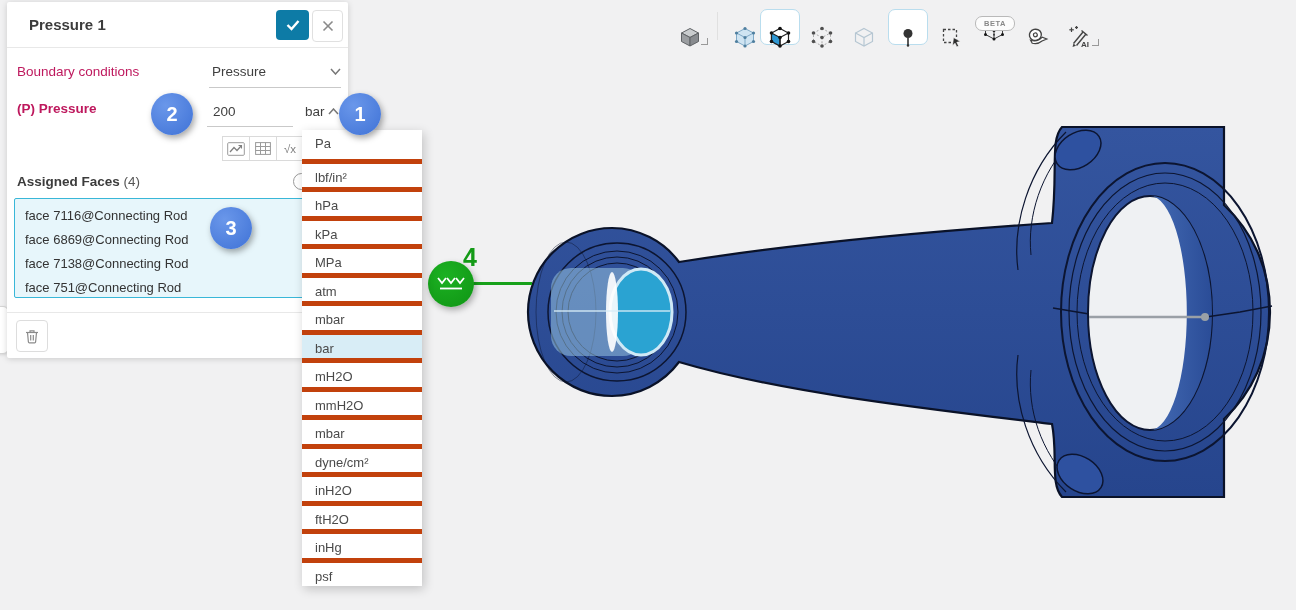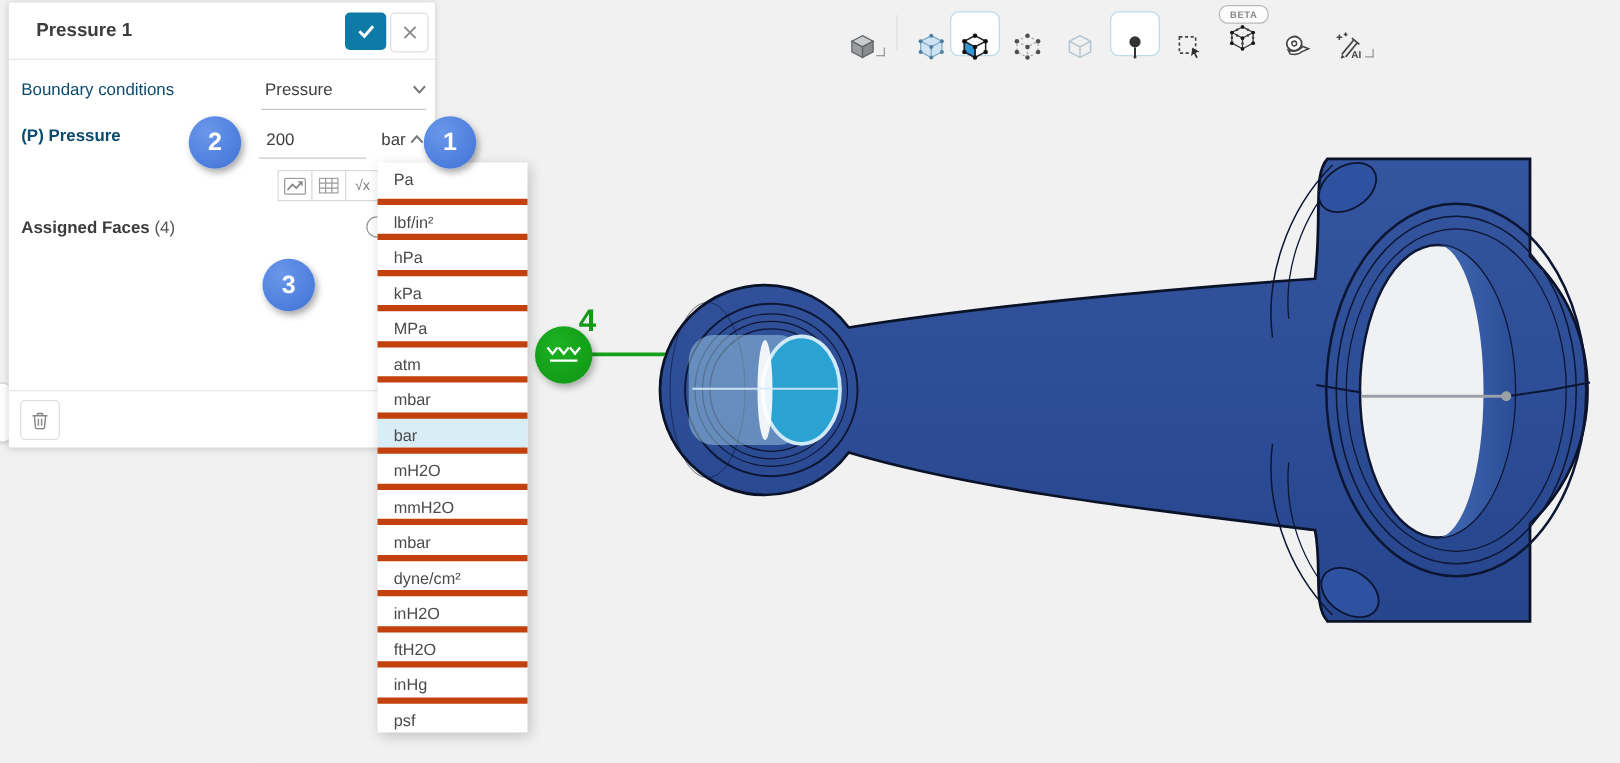--- a/index.html
+++ b/index.html
@@ -8,21 +8,21 @@
   .abs{position:absolute;}
 
   
   .panel{left:7px;top:2px;width:341px;height:356px;background:#fff;z-index:10;
          box-shadow:0 1px 6px rgba(0,0,0,.16);border-radius:2px;}
   .panel-title{left:29px;top:16px;font-size:15px;font-weight:bold;color:#3c3c3c;z-index:11;}
   .btn{display:flex;align-items:center;justify-content:center;border-radius:4px;cursor:pointer;}
   .btn-check{left:276px;top:10px;width:33px;height:30px;background:#0d7ba6;z-index:11;}
   .btn-x{left:312px;top:10px;width:29px;height:30px;background:#fff;border:1px solid #e0e0e0;z-index:11;}
   .hline{background:#e8e8e8;height:1px;z-index:11;}
-  .lbl{font-size:13.5px;color:#0c4a6e;z-index:11;}
+  .lbl{font-size:13.5px;color:#be185d;z-index:11;}
   .val{font-size:13.5px;color:#3f3f3f;z-index:11;}
   .underline{height:1px;background:#c9c9c9;z-index:11;}
   .mini-group{left:223px;top:136px;display:flex;z-index:11;}
   .mini-cell{width:26px;height:23px;border:1px solid #dadada;margin-left:-1px;background:#fff;
              display:flex;align-items:center;justify-content:center;font-size:11.5px;color:#808080;}
   .af-label{left:17px;top:174px;font-size:13.5px;color:#3c3c3c;z-index:11;}
   .af-label b{font-weight:bold;}
   .af-count{font-weight:normal;color:#555;}
   .partial-circle{left:293px;top:173px;width:15px;height:15px;border:1.5px solid #9a9a9a;
                   border-radius:50%;z-index:12;background:transparent;}
@@ -54,21 +54,21 @@
   .green-num{left:463px;top:243px;font-size:25px;font-weight:bold;color:#149a17;z-index:7;}
   .green-line{left:472px;top:282px;width:60px;height:2.5px;background:#17a11a;z-index:5;}
 
   
   .tb-btn{width:34px;height:34px;top:20px;display:flex;align-items:center;justify-content:center;
           z-index:6;cursor:pointer;}
   .tb-box{width:40px;height:36px;top:9px;background:#fff;border:1.5px solid #b9ddee;border-radius:7px;
           z-index:5;box-sizing:border-box;}
   .tb-sep{left:717px;top:12px;width:1px;height:28px;background:#e0e0e0;z-index:5;}
   .corner-brk{width:6px;height:6px;border-right:1.5px solid #999;border-bottom:1.5px solid #999;z-index:7;}
-  .beta-pill{left:975px;top:4px;width:38px;height:13px;border:1px solid #b9b9b9;border-radius:7px;
+  .beta-pill{left:975px;top:16px;width:38px;height:13px;border:1px solid #b9b9b9;border-radius:7px;
              background:#fcfcfc;font-size:7.5px;font-weight:bold;color:#888;letter-spacing:.5px;
              display:flex;align-items:center;justify-content:center;z-index:7;}
 
   svg{display:block;}
   .viewport-svg{left:0;top:0;z-index:1;}
 </style>
 </head>
 <body>
 
 <div class="stage">
@@ -338,20 +338,26 @@
     </div>
     <div class="mini-cell">√x</div>
   </div>
 
   <div class="abs af-label">
     <b>Assigned Faces</b>
     <span class="af-count">(4)</span>
   </div>
   <div class="abs partial-circle"></div>
 
+  <div class="abs faces-box">
+    <div class="face-item">face 7116@Connecting Rod</div>
+    <div class="face-item">face 6869@Connecting Rod</div>
+    <div class="face-item">face 7138@Connecting Rod</div>
+    <div class="face-item">face 751@Connecting Rod</div>
+  </div>
 
   <div class="abs hline footer-line"></div>
   <div class="abs btn btn-trash">
     <svg width="14" height="16" viewBox="0 0 14 16">
       <g stroke="#8a8a8a" stroke-width="1.2" fill="none">
         <path d="M2.5 4.5 L3.4 14 a1 1 0 0 0 1 0.9 h5.2 a1 1 0 0 0 1 -0.9 L11.5 4.5"></path>
         <line x1="1" y1="4.5" x2="13" y2="4.5"></line>
         <path d="M5 4.5 V2.8 h4 v1.7"></path>
         <line x1="5.7" y1="7" x2="5.7" y2="12.5"></line>
         <line x1="8.3" y1="7" x2="8.3" y2="12.5"></line>

